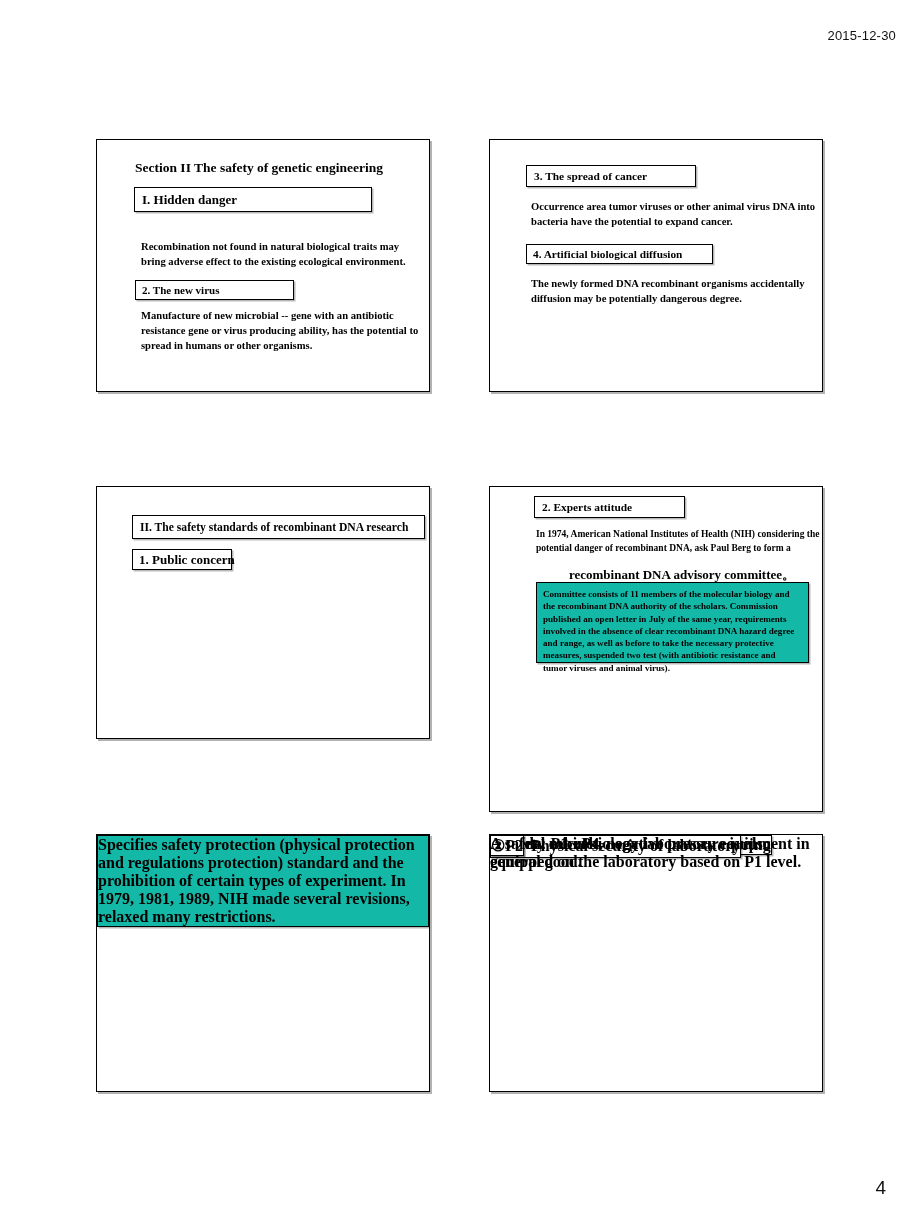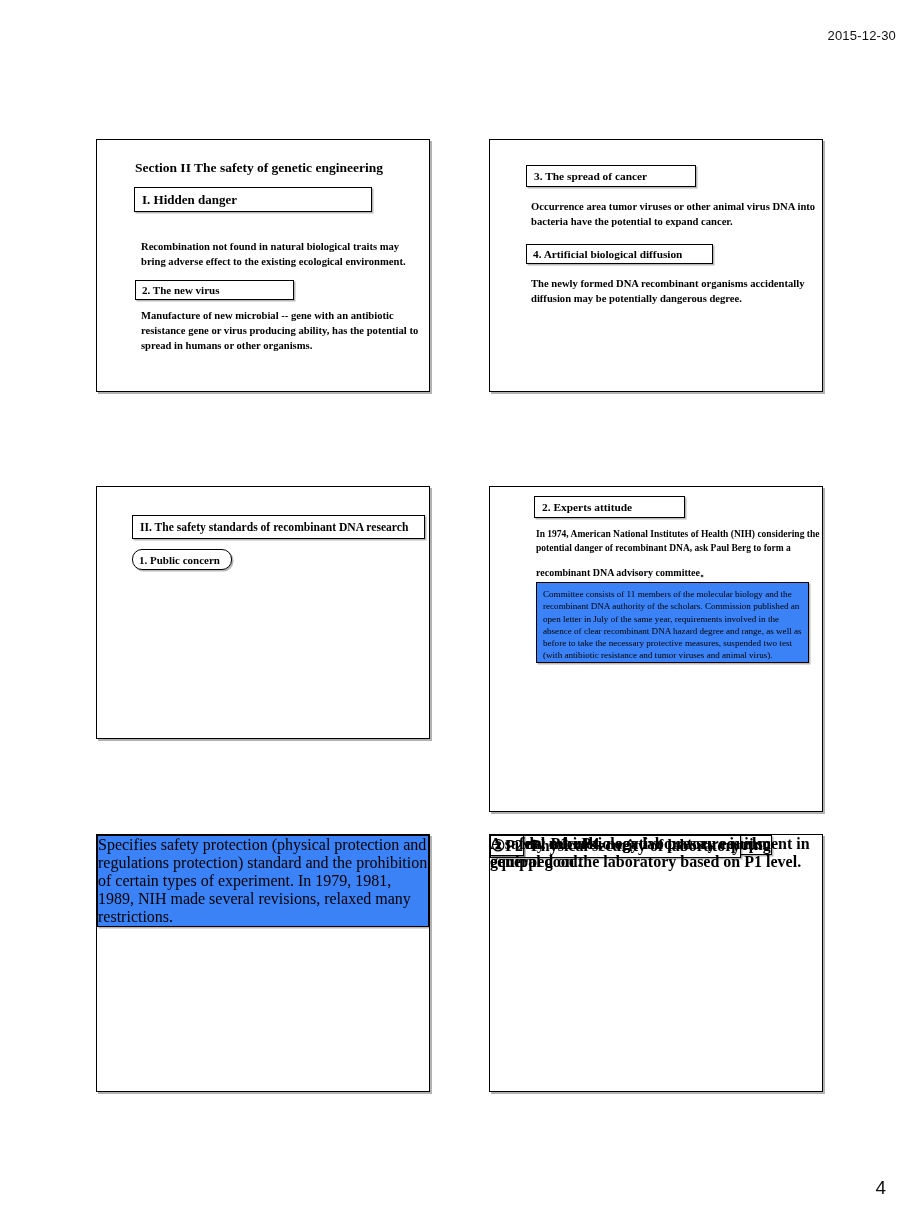--- a/index.html
+++ b/index.html
@@ -79,49 +79,49 @@
   .body-text {
     position: absolute;
     font-weight: bold;
     color: #000;
     box-sizing: border-box;
   }
   .para-box {
     position: absolute;
     border: 1.2px solid #000;
     box-shadow: 1.5px 1.5px 0 rgba(0,0,0,0.28);
-    background: #3b82f6;
+    background: #14b8a6;
     box-sizing: border-box;
-    font-weight: normal;
+    font-weight: bold;
     color: #000;
   }
 
   
   .s1 .t-main   { left: 38px;  top: 20px;  font-size: 13.5px; }
   .s1 .bx-1     { left: 37px;  top: 47px;  width: 238px; height: 25px; padding-left: 7px; font-size: 13px; }
   .s1 .bx-2     { left: 36px;  top: 76px;  width: 265px; height: 20px; padding-left: 6px; font-size: 11.3px; }
   .s1 .p-1      { left: 44px;  top: 100px; width: 285px; font-size: 10.6px; line-height: 1.38; }
   .s1 .bx-3     { left: 38px;  top: 140px; width: 159px; height: 20px; padding-left: 6px; font-size: 11px; }
   .s1 .p-2      { left: 44px;  top: 168px; width: 285px; font-size: 10.6px; line-height: 1.42; }
 
   
   .s2 .bx-1     { left: 36px;  top: 25px;  width: 170px; height: 22px; padding-left: 7px; font-size: 11.4px; }
   .s2 .p-1      { left: 41px;  top: 59px;  width: 286px; font-size: 10.6px; line-height: 1.42; }
   .s2 .bx-2     { left: 36px;  top: 104px; width: 187px; height: 20px; padding-left: 6px; font-size: 11.3px; }
   .s2 .p-2      { left: 41px;  top: 136px; width: 286px; font-size: 10.6px; line-height: 1.42; }
 
   
   .s3 .bx-1     { left: 35px;  top: 28px;  width: 293px; height: 24px; padding-left: 7px; font-size: 11.6px; }
-  .s3 .bx-2     { left: 35px;  top: 62px;  width: 100px; height: 21px; padding-left: 6px; font-size: 11px; border-radius: 10px; }
+  .s3 .bx-2     { left: 35px;  top: 62px;  width: 100px; height: 21px; padding-left: 6px; font-size: 13px; }
   .s3 .p-1      { left: 40px;  top: 93px;  width: 290px; font-size: 11px; line-height: 1.5; }
 
   
   .s4 .bx-1     { left: 36px;  top: 9px;   width: 151px; height: 22px; padding-left: 7px; font-size: 11.4px; }
   .s4 .p-1      { left: 38px;  top: 40px;  width: 292px; font-size: 9.5px; line-height: 1.5; }
-  .s4 .p-2      { left: 38px;  top: 79px;  width: 292px; font-size: 10px; }
+  .s4 .p-2      { left: 38px;  top: 79px;  width: 292px; font-size: 13px; text-align: center; }
   .s4 .pbx      { left: 38px;  top: 95px;  width: 273px; height: 81px; padding: 5px 6px 4px 6px; font-size: 9.1px; line-height: 1.35; }
 
   
   .s5 .bx-1     { left: 42px;  top: 13px;  width: 240px; height: 24px; padding-left: 7px; font-size: 11.6px; }
   .s5 .p-1      { left: 39px;  top: 46px;  width: 290px; font-size: 10.4px; line-height: 1.42; }</style>
 </head>
 <body>
 
 <div class="page-header">2015-12-30</div>
 <div class="page-number">4</div>

